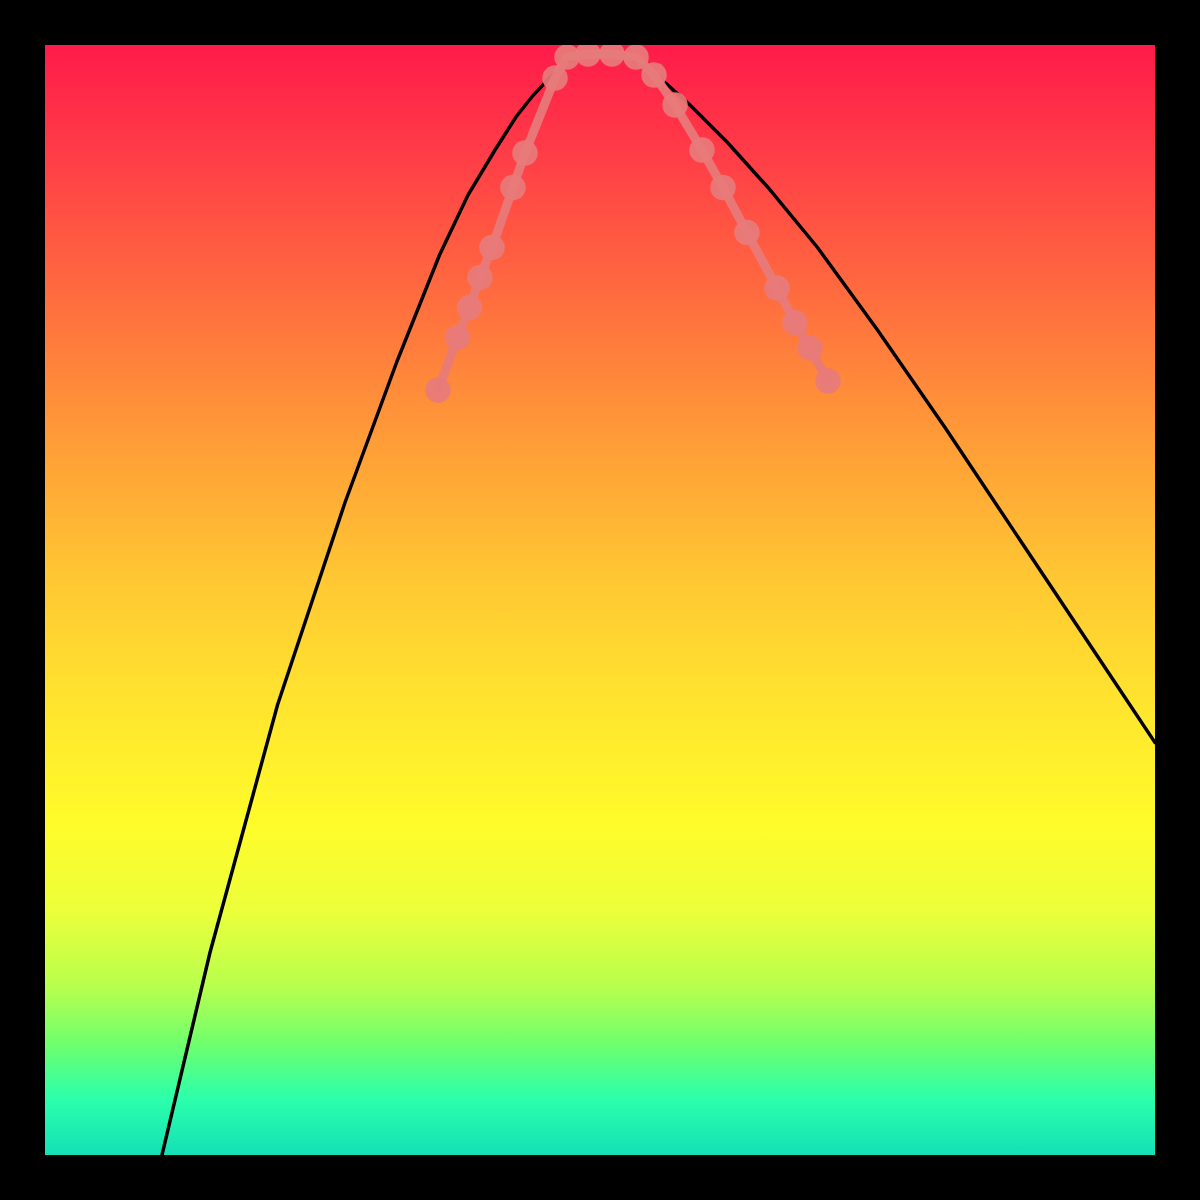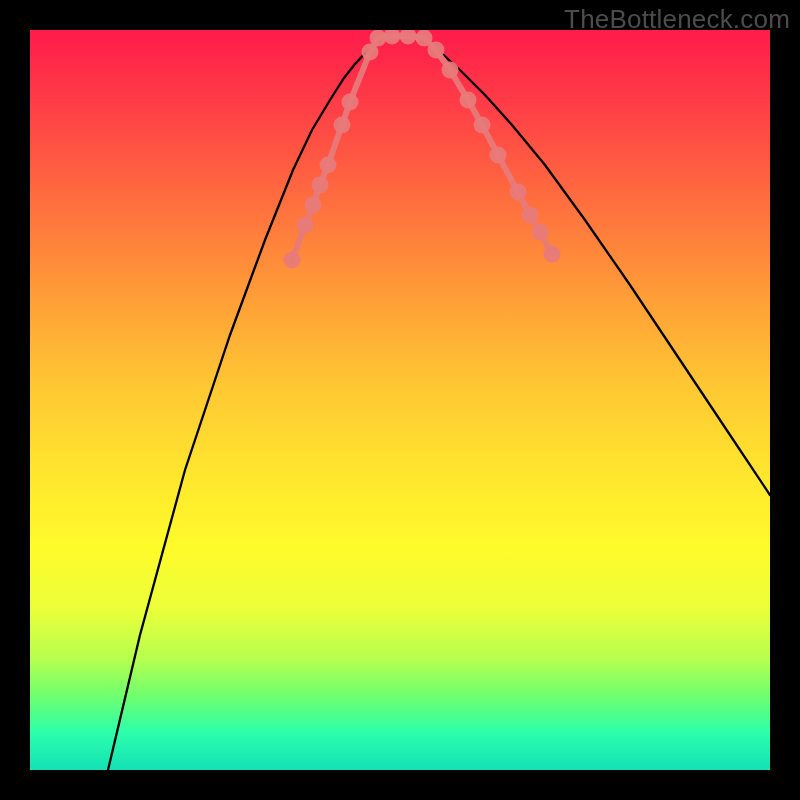--- a/index.html
+++ b/index.html
@@ -55,21 +55,20 @@
     font-size: 26px;
     font-weight: 500;
     letter-spacing: 0.2px;
     z-index: 10;
   }
 </style>
 </head>
 <body>
 
 <div class="frame">
-  <div class="watermark">TheBottleneck.com</div>
   <div class="plot">
     <svg id="curve-svg" width="740" height="740" viewBox="0 0 740 740">
         <path d="M78 740 L110 605 L155 440 L200 305 L235 210 L263 140 L282 100 L300 70 L314 48 L325 34 L338 20 L350 10 L365 5 L378 5 L392 10 L410 22 L430 40 L455 65 L482 95 L515 135 L555 190 L600 255 L650 330 L700 405 L740 465" fill="none" stroke="#000" stroke-width="2.3" stroke-linecap="round"></path>
         <path d="M262 230 L275 195 L283 175 L290 155 L298 135 L312 95 L320 72 L340 22 L348 8 L362 6 L378 6 L394 8 L406 20 L420 40 L438 70 L452 95 L468 125 L488 162 L500 185 L510 202 L522 224" fill="none" stroke="#e77b7b" stroke-width="6" stroke-linecap="round" stroke-linejoin="round" opacity="0.92"></path>
         <circle cx="262" cy="230" r="8.5" fill="#e77b7b" opacity="0.92"></circle>
         <circle cx="275" cy="195" r="8.5" fill="#e77b7b" opacity="0.92"></circle>
         <circle cx="283" cy="175" r="8.5" fill="#e77b7b" opacity="0.92"></circle>
         <circle cx="290" cy="155" r="8.5" fill="#e77b7b" opacity="0.92"></circle>
         <circle cx="298" cy="135" r="8.5" fill="#e77b7b" opacity="0.92"></circle>
         <circle cx="312" cy="95" r="8.5" fill="#e77b7b" opacity="0.92"></circle>

